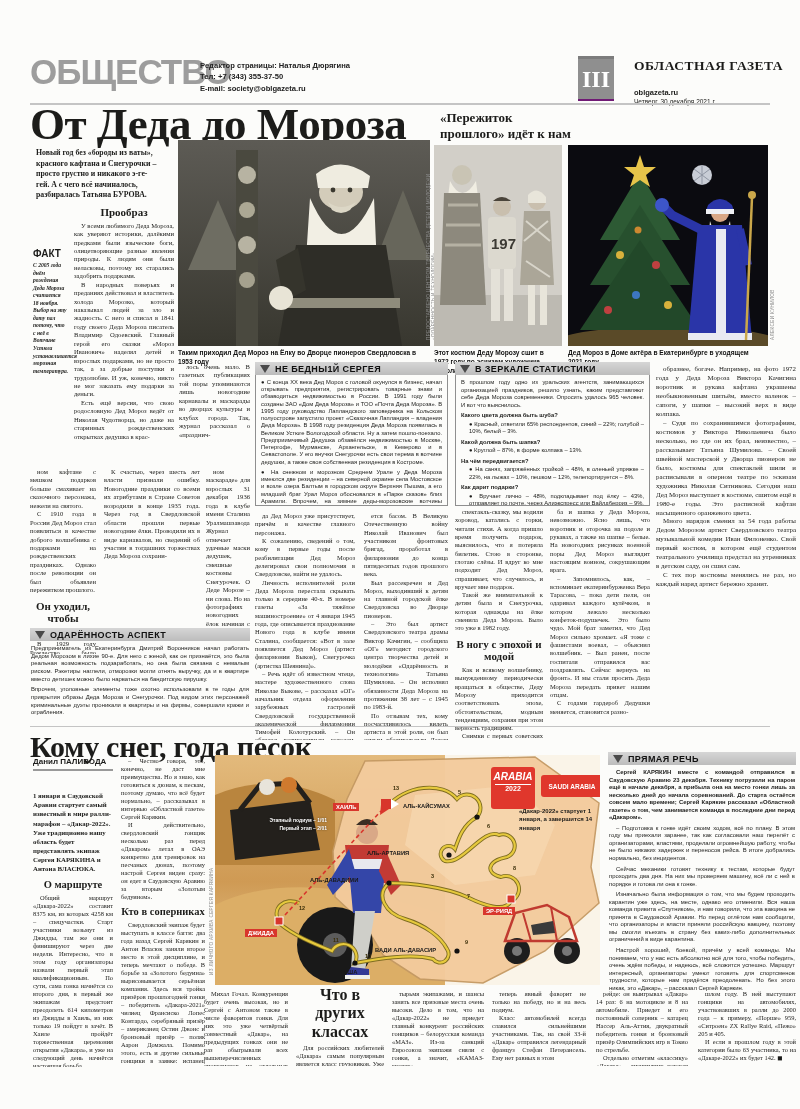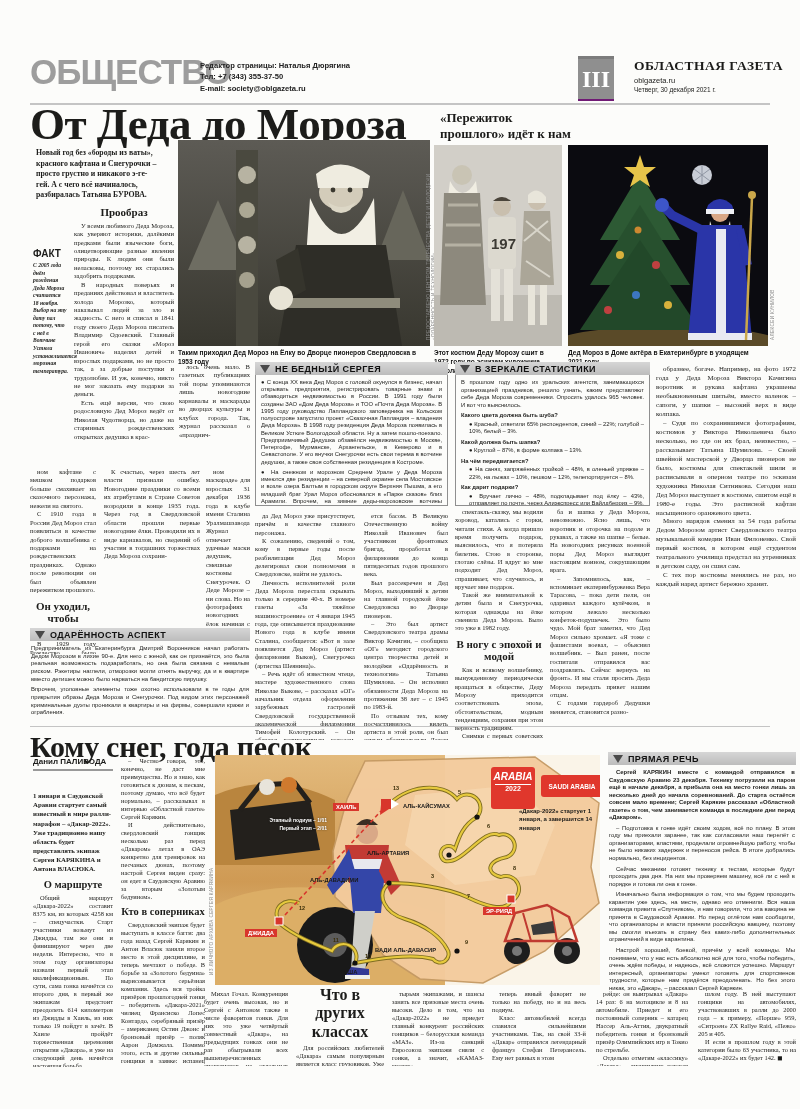--- a/index.html
+++ b/index.html
@@ -59,21 +59,21 @@
   <div class="abs mast-info" style="left:200px;top:60px;width:200px;">
     <div>Редактор страницы: Наталья Дюрягина</div>
     <div>Тел: +7 (343) 355-37-50</div>
     <div>E-mail: society@oblgazeta.ru</div>
   </div>
   <div class="abs pagenum" style="left:578px;top:56px;">
     <span>III</span>
   </div>
   <div class="abs" style="left:634px;top:58px;width:150px;">
     <div class="paper">ОБЛАСТНАЯ ГАЗЕТА</div>
-    <div class="sans" style="font-size:7.5px;font-weight:normal;margin-top:2px;">oblgazeta.ru</div>
+    <div class="sans" style="font-size:7.5px;font-weight:bold;margin-top:14px;">oblgazeta.ru</div>
     <div class="sans" style="font-size:6.5px;margin-top:1px;">Четверг, 30 декабря 2021 г.</div>
   </div>
   <div class="abs rule" style="left:30px;top:103px;width:740px;height:2px;"></div>
 
   <div class="abs h1" style="left:30px;top:102px;">От Деда до Мороза</div>
   <div class="abs subhead" style="left:440px;top:110px;width:135px;">«Пережиток прошлого» идёт к нам в гости</div>
   <div class="abs lead" style="left:36px;top:148px;width:122px;">Новый год без «бороды из ваты», красного кафтана и Снегурочки – просто грустно и никакого э-ге-гей. А с чего всё начиналось, разбиралась Татьяна БУРОВА.</div>
 
   <div class="abs" style="left:178px;top:140px;width:252px;height:206px;">
     <svg width="252" height="206">

